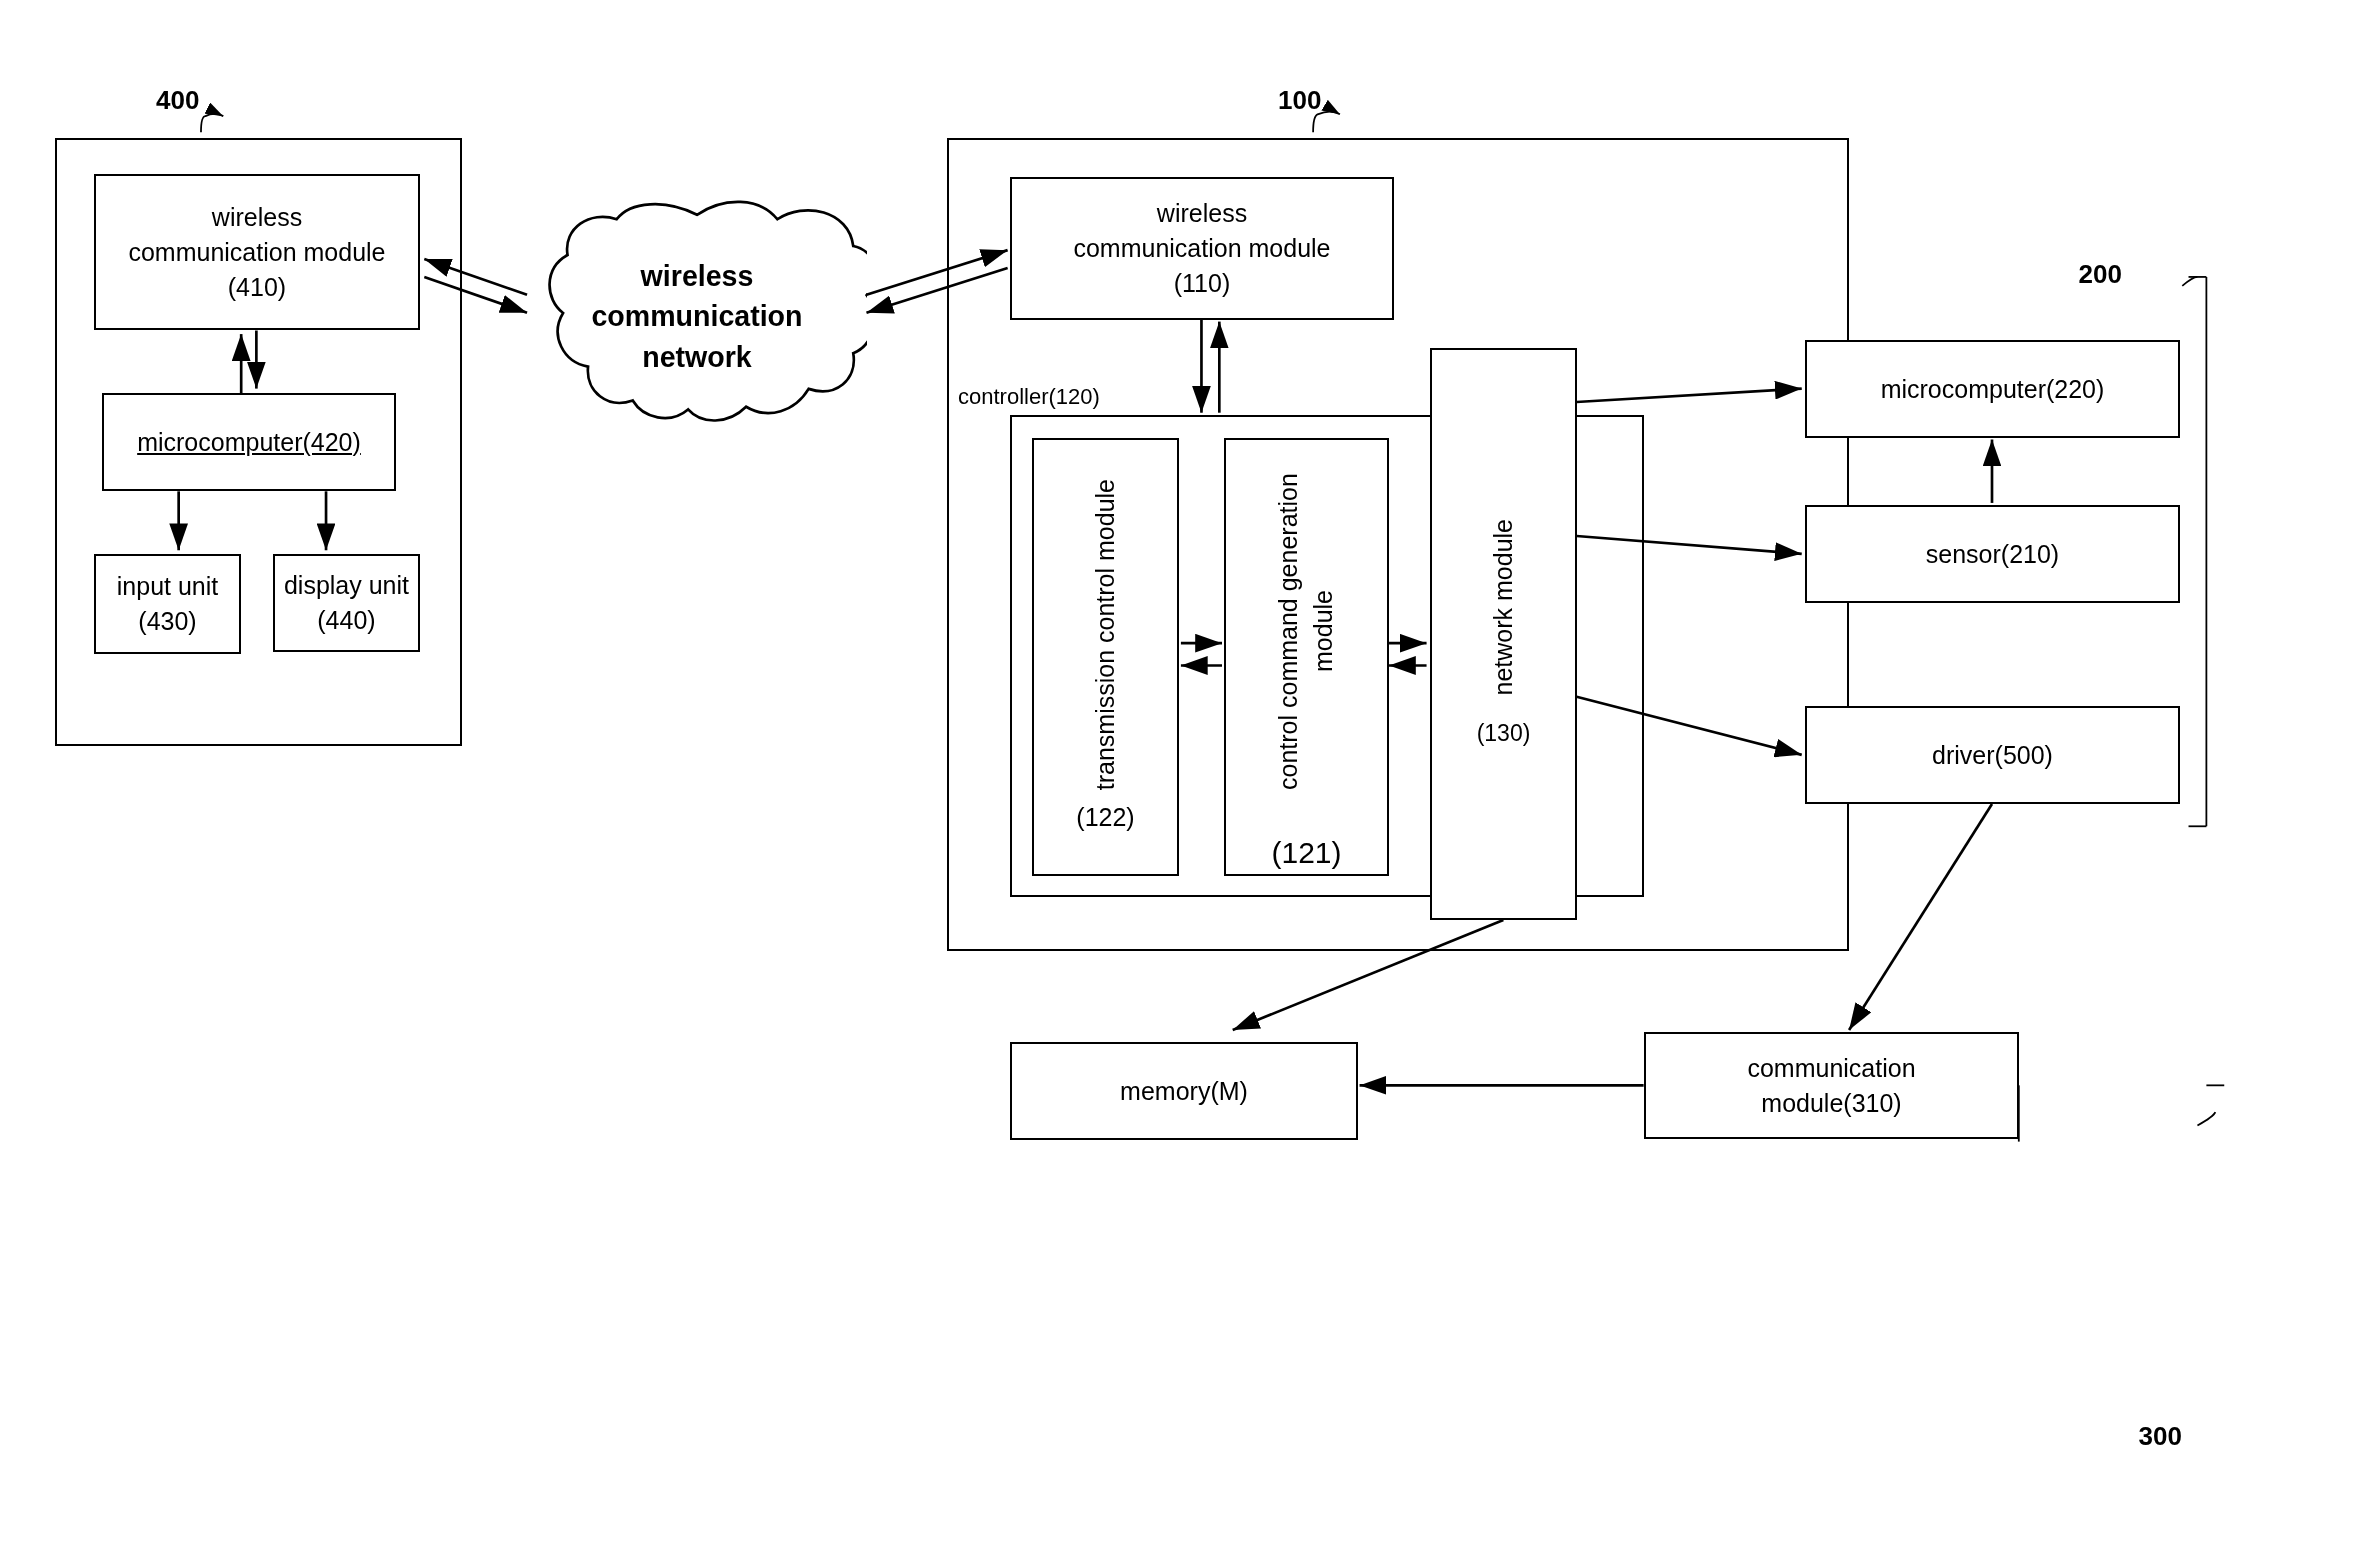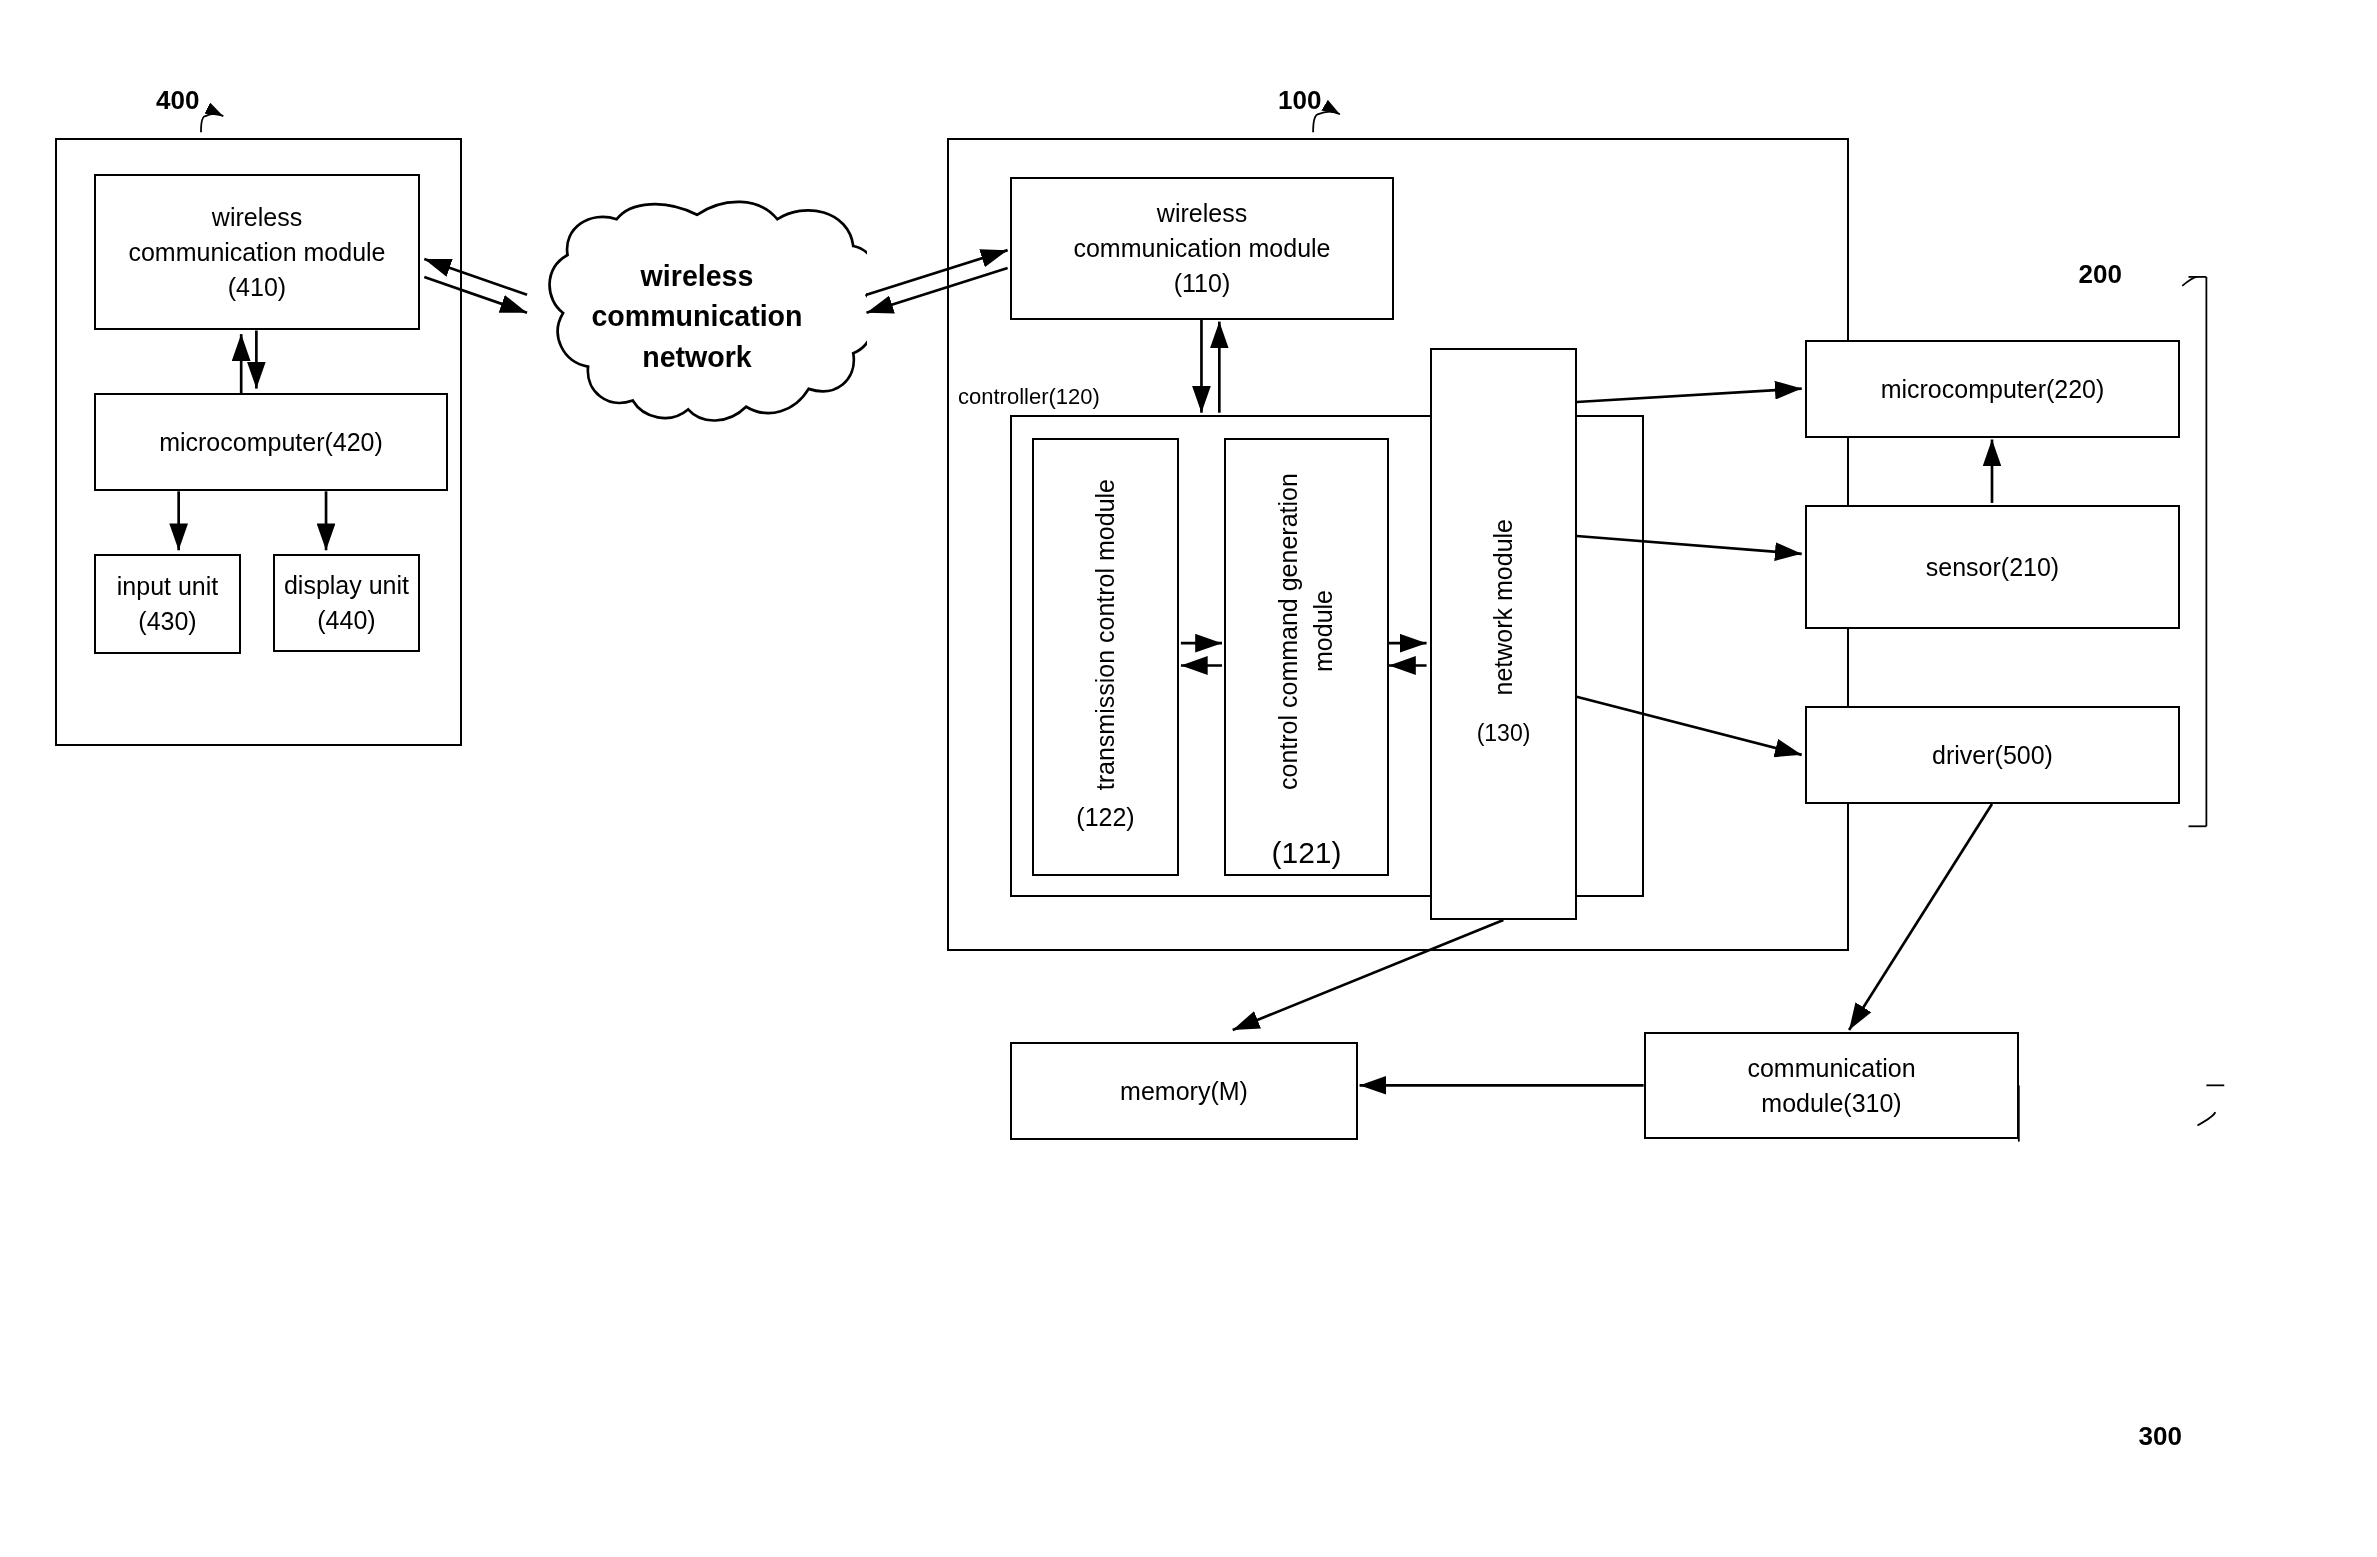--- a/index.html
+++ b/index.html
@@ -70,21 +70,21 @@
   <span class="label-ref" style="top:259px; right:255px;">200</span>
   <span class="label-ref" style="bottom:105px; right:195px;">300</span>
 
   <div class="box" style="left:55px; top:138px; width:407px; height:608px;">
   </div>
 
   <div class="box" style="left:94px; top:174px; width:326px; height:156px;">
     <span class="box-label">wireless<br>communication module<br>(410)</span>
   </div>
 
-  <div class="box" style="left:94px; top:393px; width:354px; height:98px;">
+  <div class="box" style="left:102px; top:393px; width:294px; height:98px;text-decoration:underline;">
     <span class="box-label">microcomputer(420)</span>
   </div>
 
   <div class="box" style="left:94px; top:554px; width:147px; height:100px;">
     <span class="box-label">input unit<br>(430)</span>
   </div>
 
   <div class="box" style="left:273px; top:554px; width:147px; height:98px;">
     <span class="box-label">display unit<br>(440)</span>
   </div>
@@ -128,21 +128,21 @@
     <div style="display:flex; flex-direction:column; align-items:center; justify-content:center; height:100%;">
       <span class="rotated-text">network module</span>
       <span style="font-size:23px; margin-top:22px;text-align:right;">(130)</span>
     </div>
   </div>
 
   <div class="box" style="left:1805px; top:340px; width:375px; height:98px;">
     <span class="box-label">microcomputer(220)</span>
   </div>
 
-  <div class="box" style="left:1805px; top:505px; width:375px; height:124px;">
+  <div class="box" style="left:1805px; top:505px; width:375px; height:98px;">
     <span class="box-label">sensor(210)</span>
   </div>
 
   <div class="box" style="left:1805px; top:706px; width:375px; height:98px;">
     <span class="box-label">driver(500)</span>
   </div>
 
   <div class="box" style="left:1010px; top:1032px; width:348px; height:98px;margin-top:10px;">
     <span class="box-label">memory(M)</span>
   </div>

